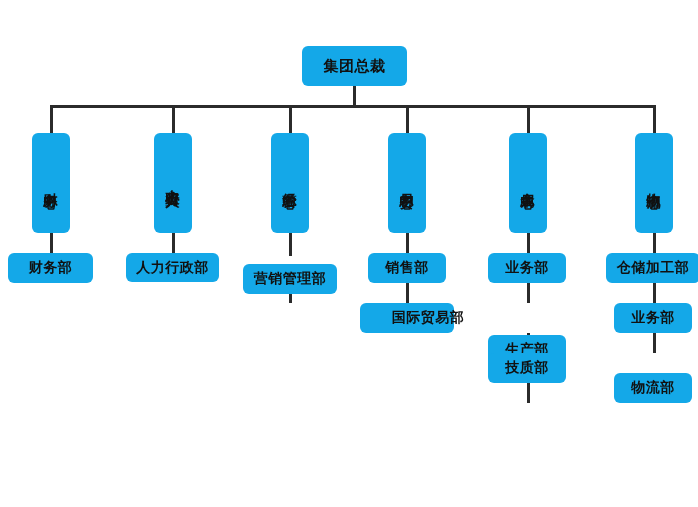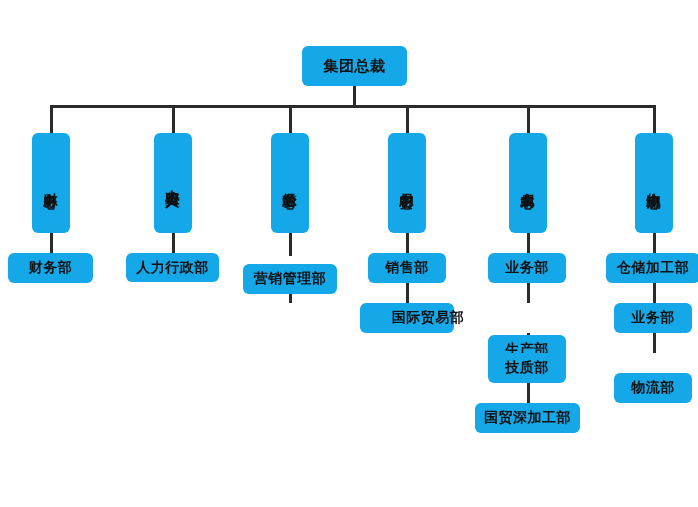--- a/index.html
+++ b/index.html
@@ -111,19 +111,18 @@
   <div class="node node-dept" style="left:126px; top:253px; width:93px; height:29px;">人力行政部</div>
 
   <div class="node node-dept" style="left:243px; top:264px; width:94px; height:30px;">营销管理部</div>
 
   <div class="node node-dept" style="left:368px; top:253px; width:78px; height:30px;">销售部</div>
   <div class="node node-dept" style="left:360px; top:303px; width:94px; height:30px;padding-left:42px;">国际贸易部</div>
 
   <div class="node node-dept" style="left:488px; top:253px; width:78px; height:30px;">业务部</div>
   <div class="node node-dept" style="left:488px; top:303px; width:78px; height:30px;margin-top:32px;">生产部</div>
   <div class="node node-dept" style="left:488px; top:353px; width:78px; height:30px;">技质部</div>
-  <div class="node node-dept" style="left:475px; top:403px; width:105px; height:30px;">国贸深加工部</div>
 
   <div class="node node-dept" style="left:606px; top:253px; width:94px; height:30px;">仓储加工部</div>
   <div class="node node-dept" style="left:614px; top:303px; width:78px; height:30px;">业务部</div>
   <div class="node node-dept" style="left:614px; top:373px; width:78px; height:30px;">物流部</div>
 
 </div>
 
 </body></html>

